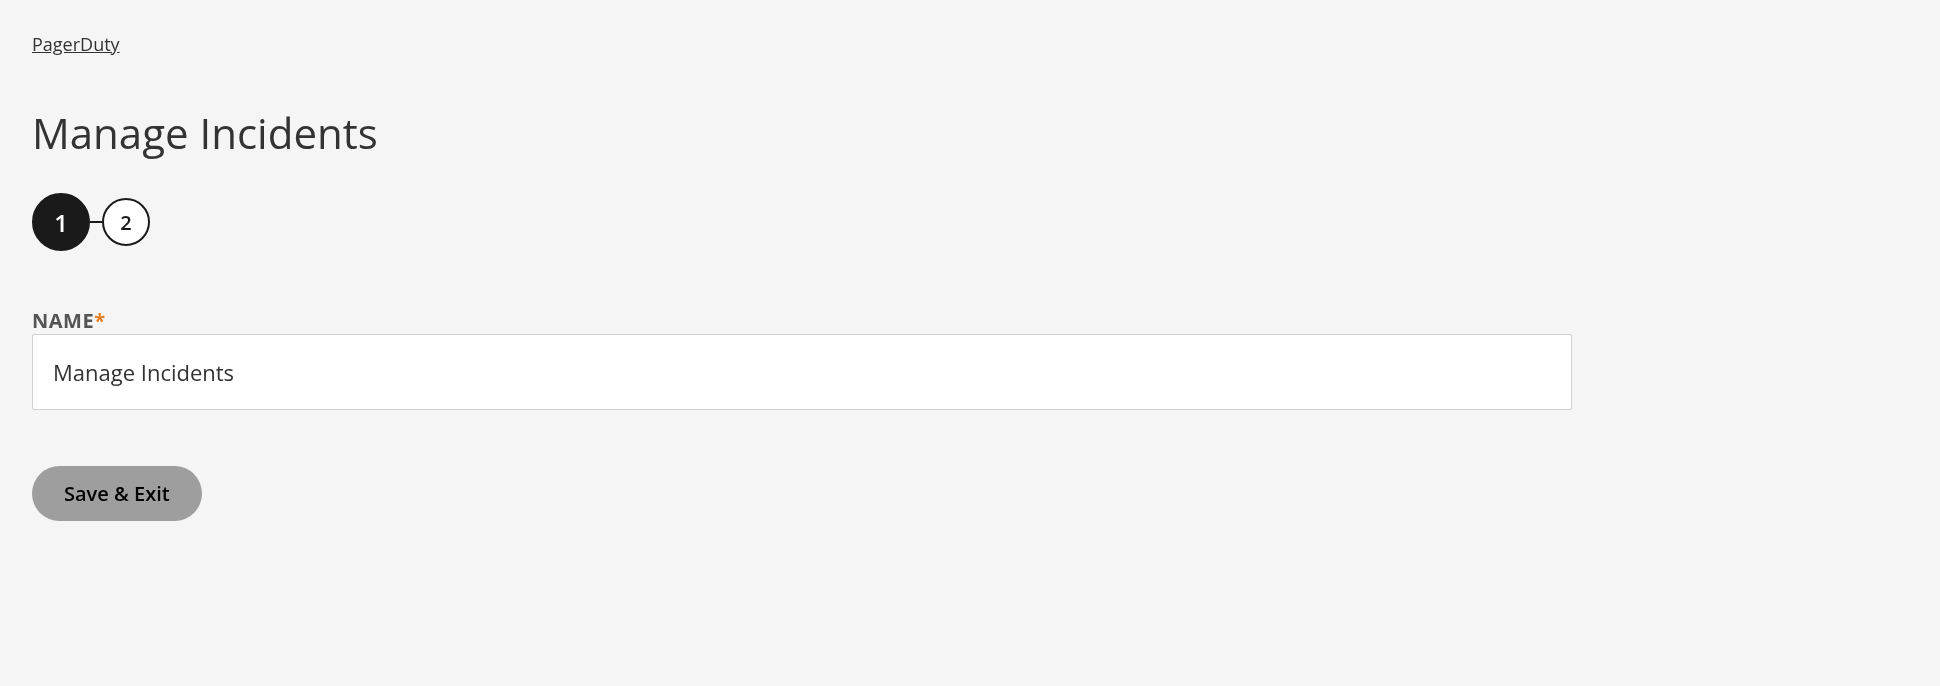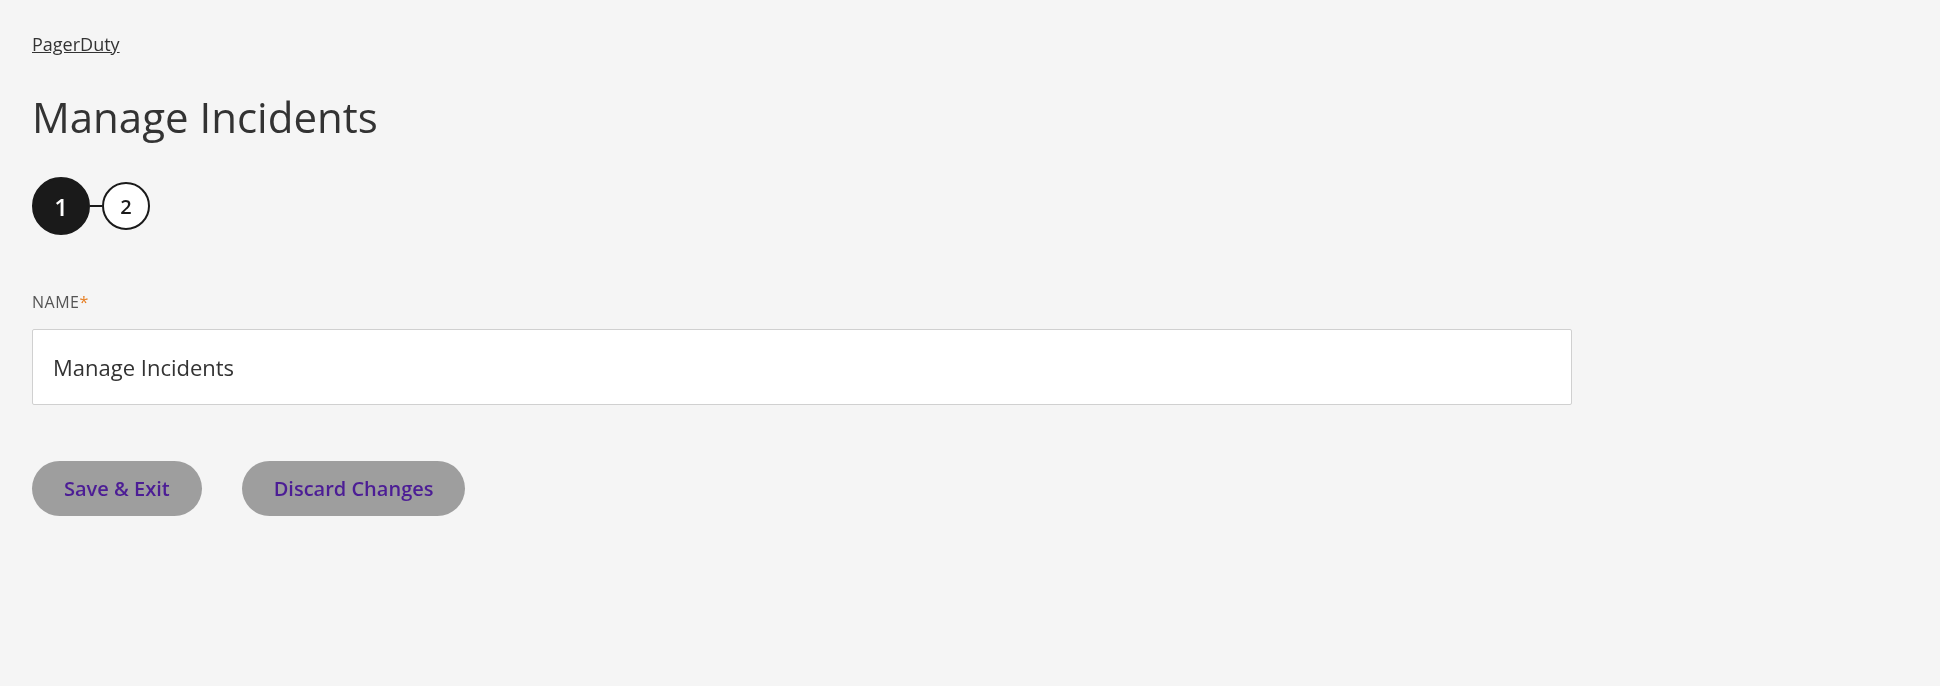--- a/index.html
+++ b/index.html
@@ -11,21 +11,21 @@
       font-family: 'Open Sans', 'Segoe UI', Arial, sans-serif;
       background-color: #f5f5f5;
       width: 1940px;
       height: 686px;
       padding: 32px;
     }
     .container {
       max-width: 1540px;
     }
     .breadcrumb {
-      margin-bottom: 32px;
+      margin-bottom: 48px;
     }
     .breadcrumb-link {
       color: #333;
       text-decoration: underline;
       font-size: 18px;
       cursor: pointer;
     }
     .page-title {
       font-size: 42px;
       font-weight: 400;
@@ -63,24 +63,24 @@
     .step-connector {
       width: 12px;
       height: 2px;
       background-color: #1a1a1a;
     }
     .form-group {
       margin-bottom: 56px;
     }
     .form-label {
       display: block;
-      font-size: 16px;
+      font-size: 20px;
       color: #555;
       letter-spacing: 0.5px;
-      margin-bottom: 16px;
+      font-weight: bold;
     }
     .required-asterisk {
       color: #e67e22;
     }
     .text-input {
       width: 100%;
       padding: 22px 20px;
       font-size: 22px;
       color: #333;
       border: 1px solid #d0d0d0;
@@ -91,21 +91,21 @@
     .button-row {
       display: flex;
       gap: 40px;
     }
     .btn {
       padding: 14px 32px;
       border: none;
       border-radius: 28px;
       font-size: 20px;
       font-weight: 600;
-      color: #4c1d95;
+      color: #000000;
       cursor: pointer;
       font-family: inherit;
     }
     .btn-secondary {
       background-color: #9e9e9e;
     }
     .btn-primary {
       background-color: #e8843c;
     }
   </style>
@@ -127,15 +127,14 @@
 
   <div class="form-group">
     <label class="form-label">
       <span>NAME</span><span class="required-asterisk">*</span>
     </label>
     <input type="text" class="text-input" value="Manage Incidents" style="">
   </div>
 
   <div class="button-row">
     <button class="btn btn-secondary">Save &amp; Exit</button>
-    <button class="btn btn-secondary">Discard Changes</button>
   </div>
 </div>
 
 </body></html>

